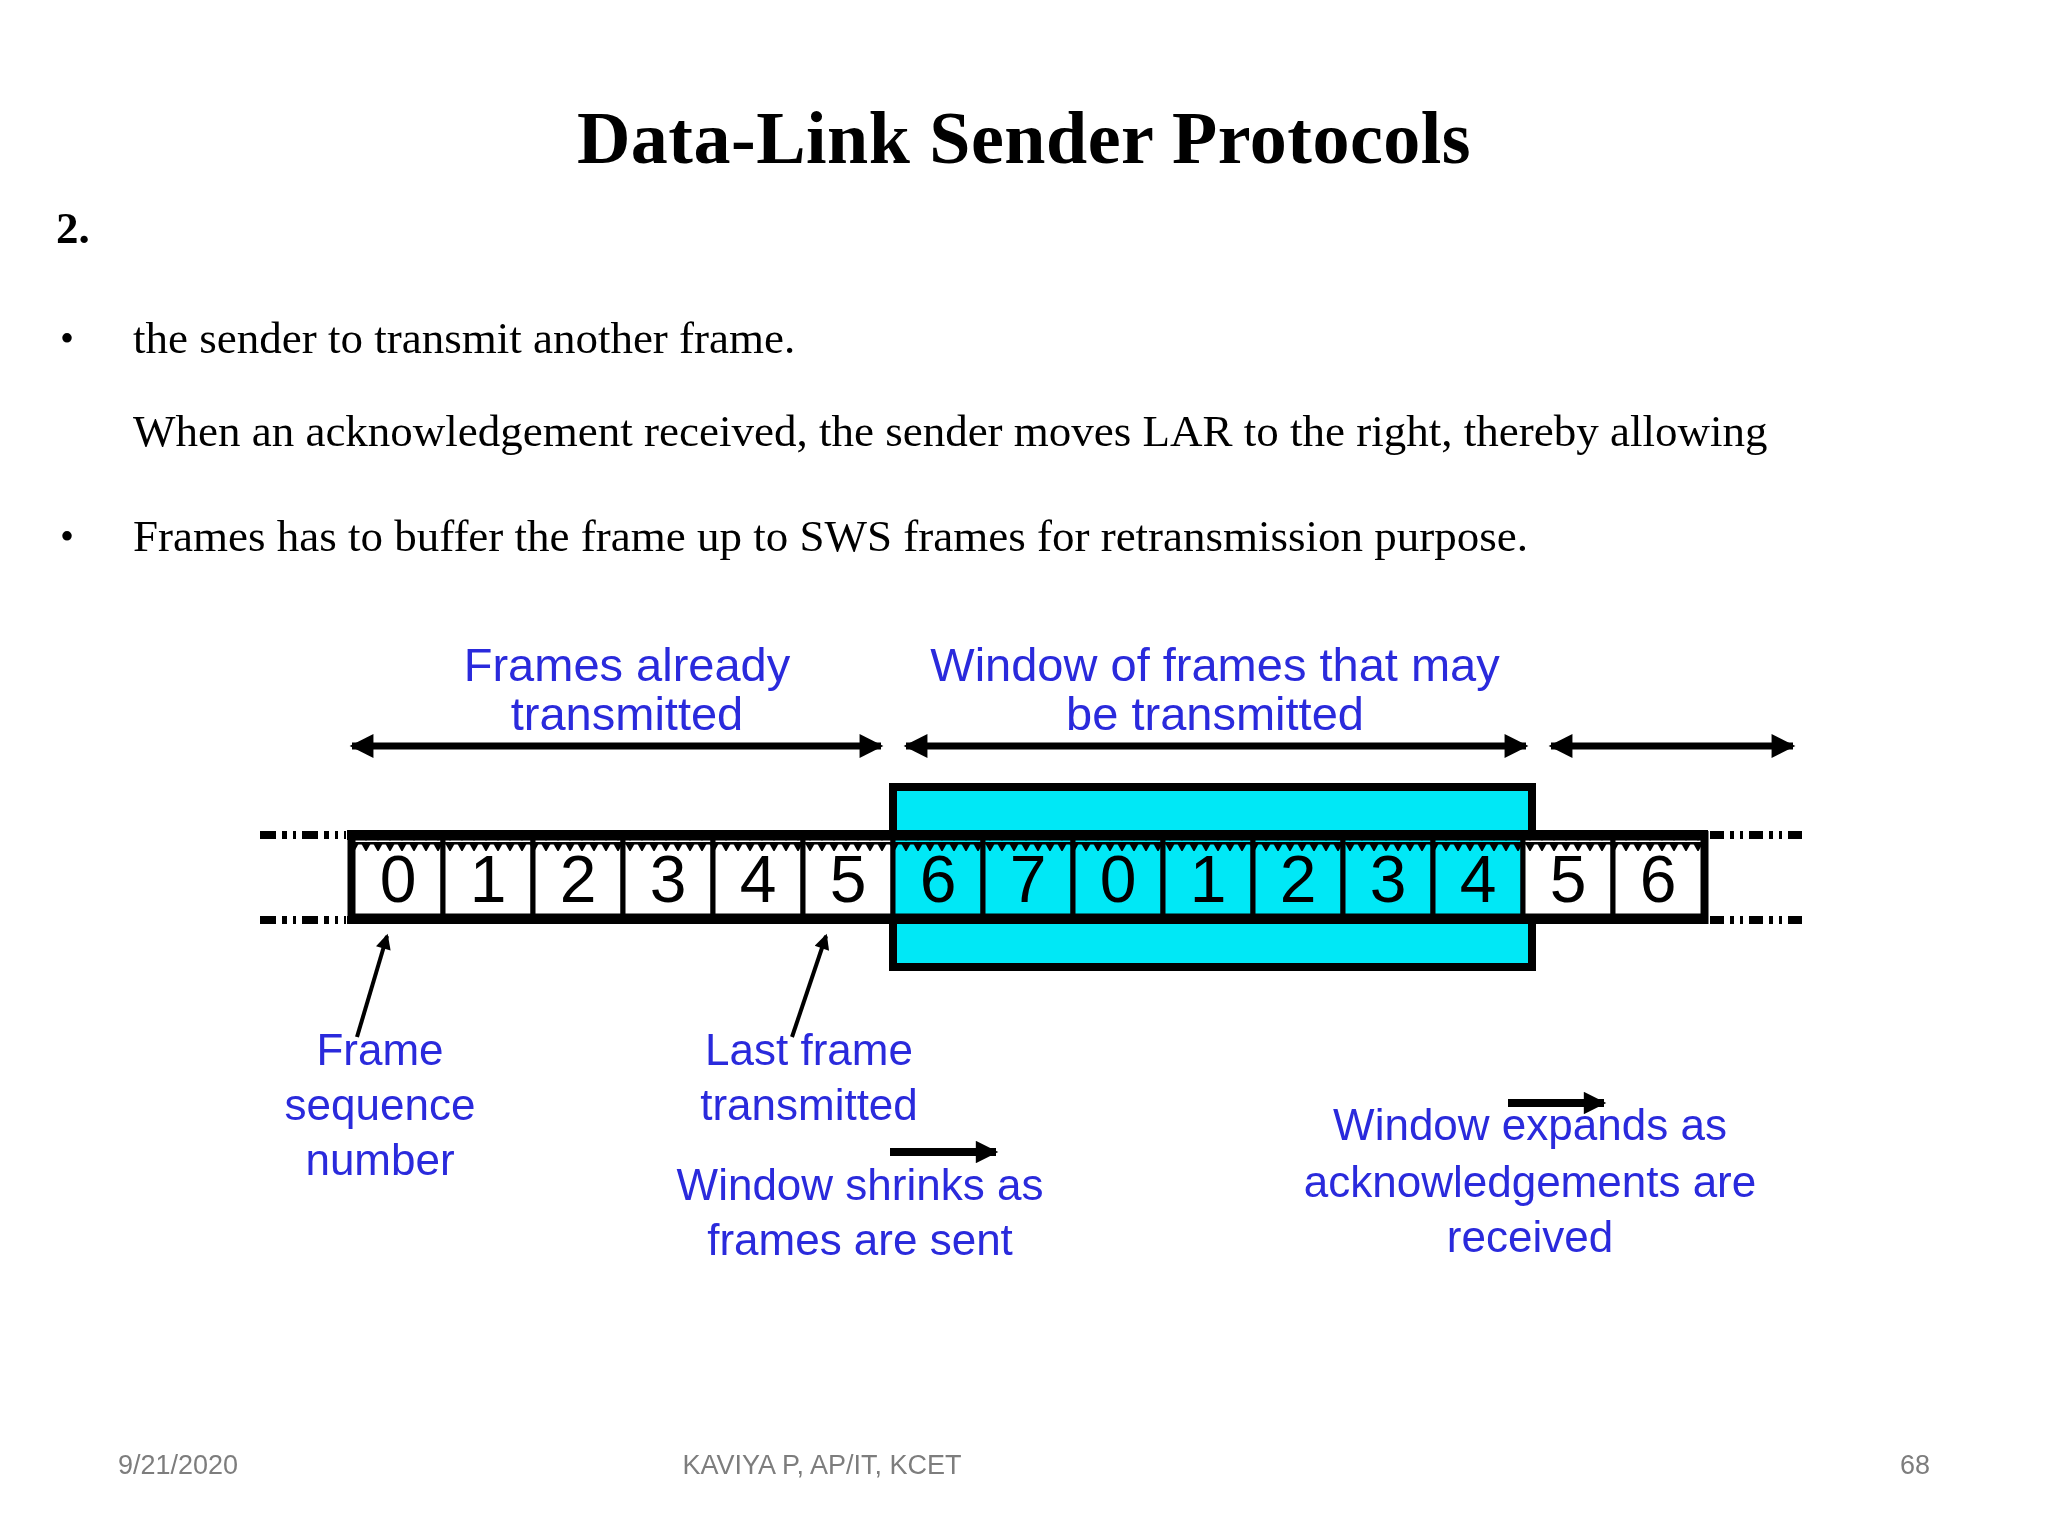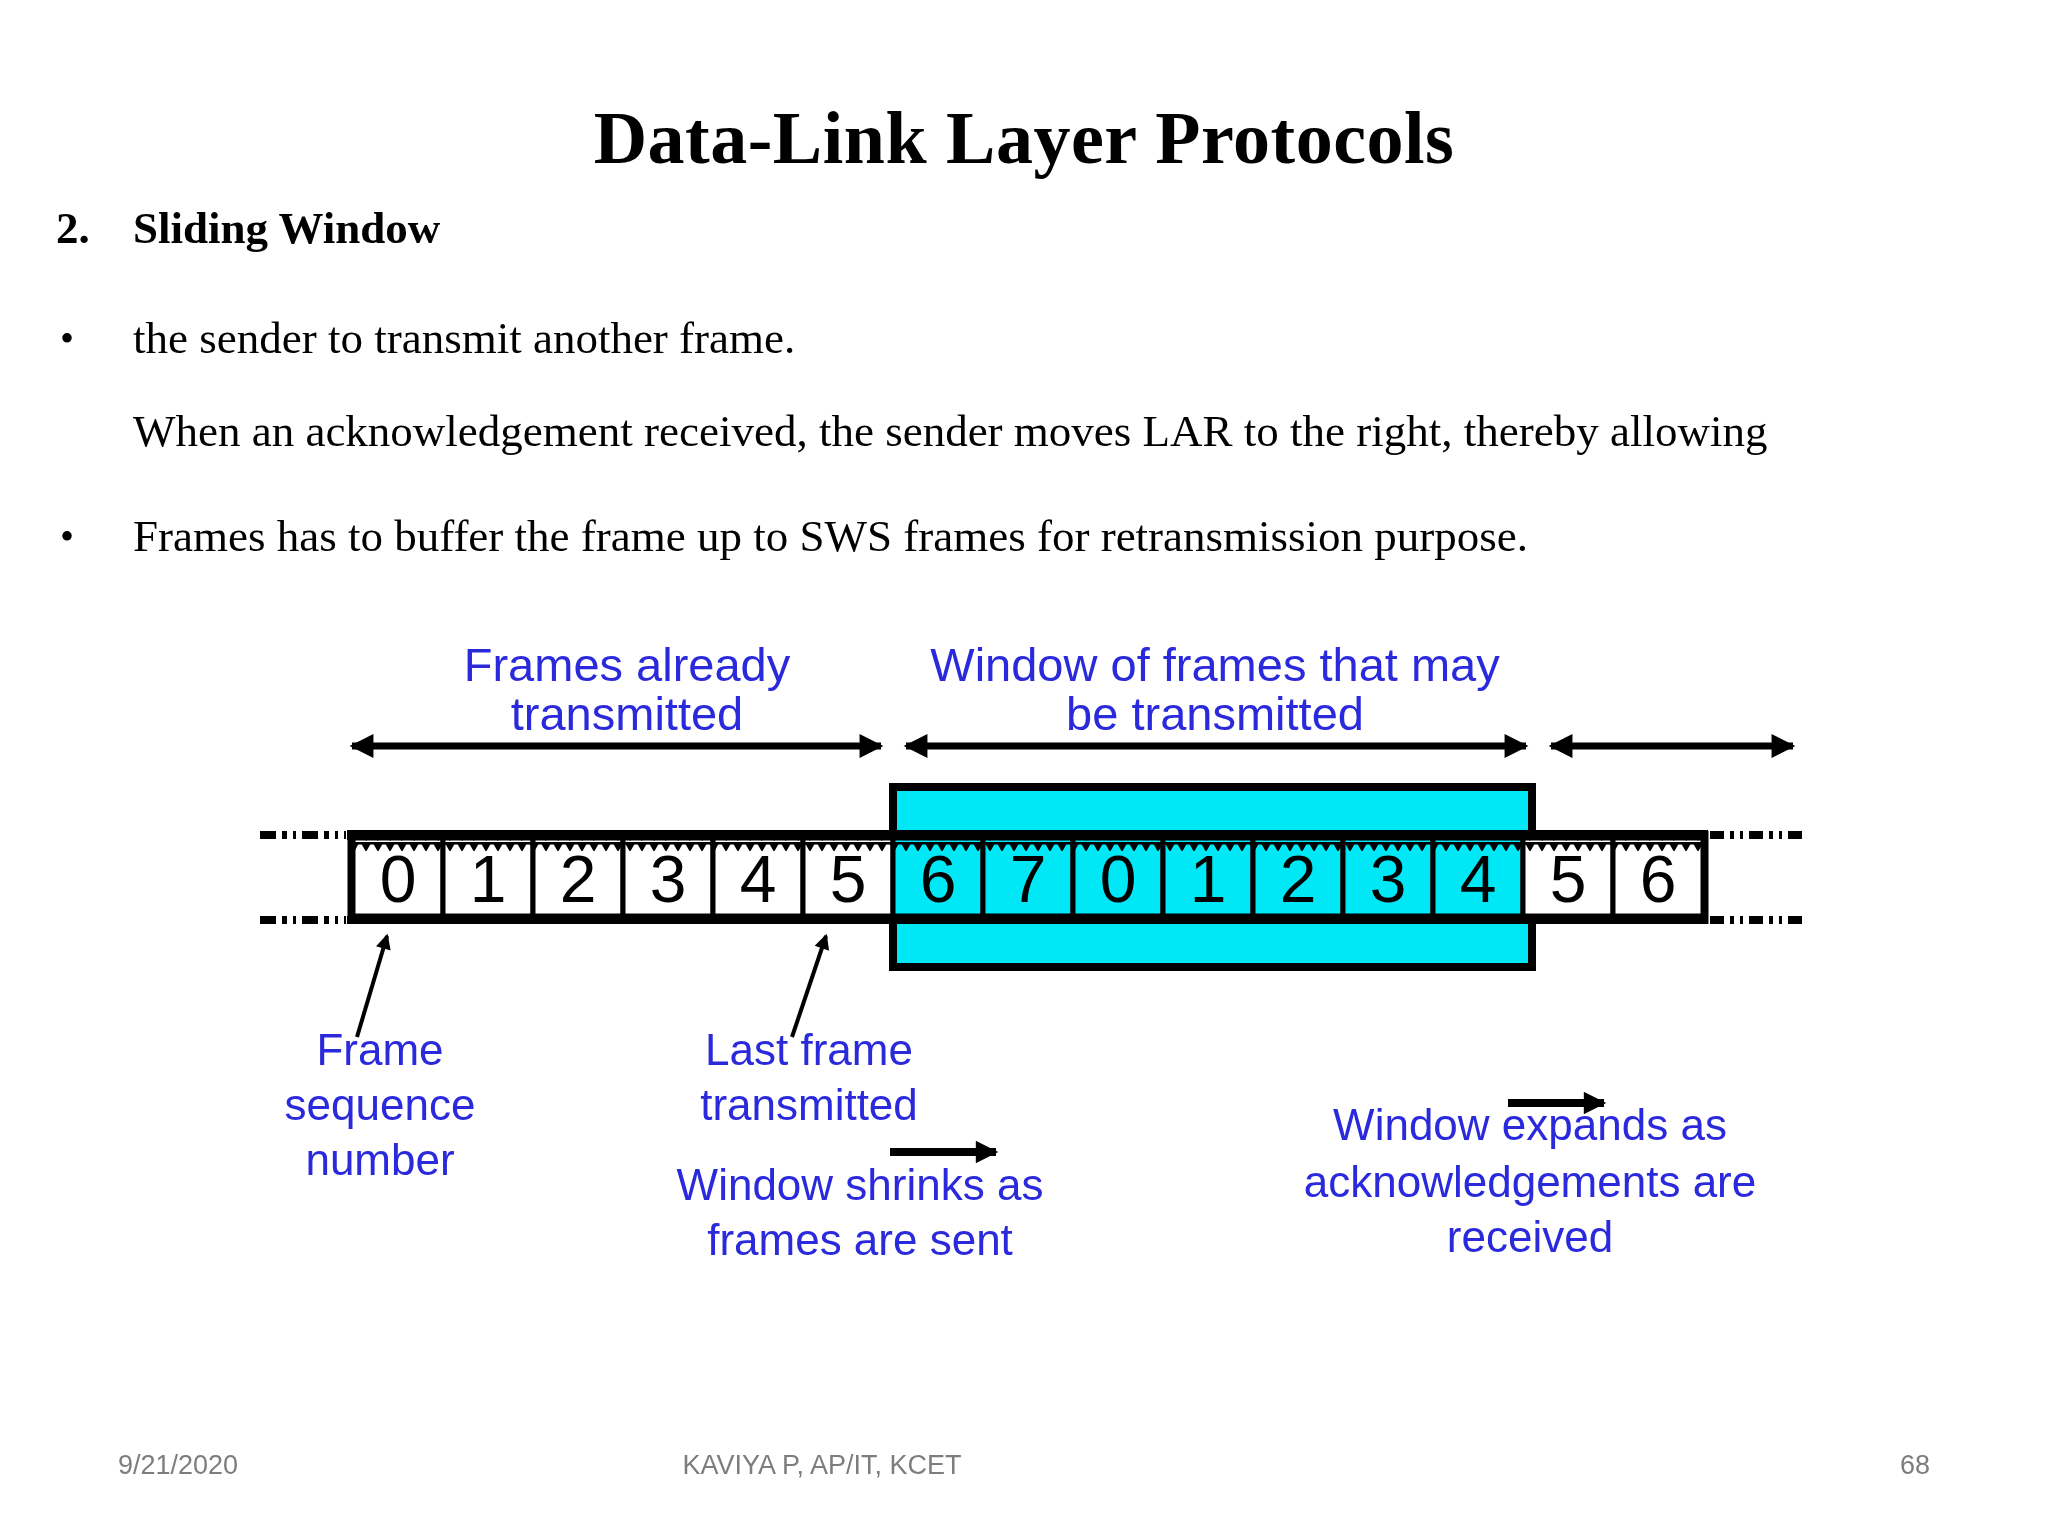--- a/index.html
+++ b/index.html
@@ -31,25 +31,24 @@
   .footer{position:absolute;font-family:Liberation Sans, sans-serif;font-size:27px;color:var(--footer,#7D7D7D);top:1450px;}
   .footer-date{left:118px;}
   .footer-center{left:0;width:1644px;text-align:center;}
   .footer-page{right:118px;}
 </style>
 </head>
 <body>
 
 <div id="slide">
 
-  <h1 class="title">Data-Link Layer Protocols</h1>
+  <h1 class="title">Data-Link Sender Protocols</h1>
 
   <div class="heading">
     <span class="hnum">2.</span>
-    <span class="htxt">Sliding Window</span>
   </div>
 
   <div class="bullets">
       <div class="bullet-para">
         <span class="bullet-marker">•</span>
         <div class="bullet-line">the sender to transmit another frame.</div>
         <div class="bullet-line">When an acknowledgement received, the sender moves LAR to the right, thereby allowing</div>
       </div>
       <div class="bullet-para">
         <span class="bullet-marker">•</span>

